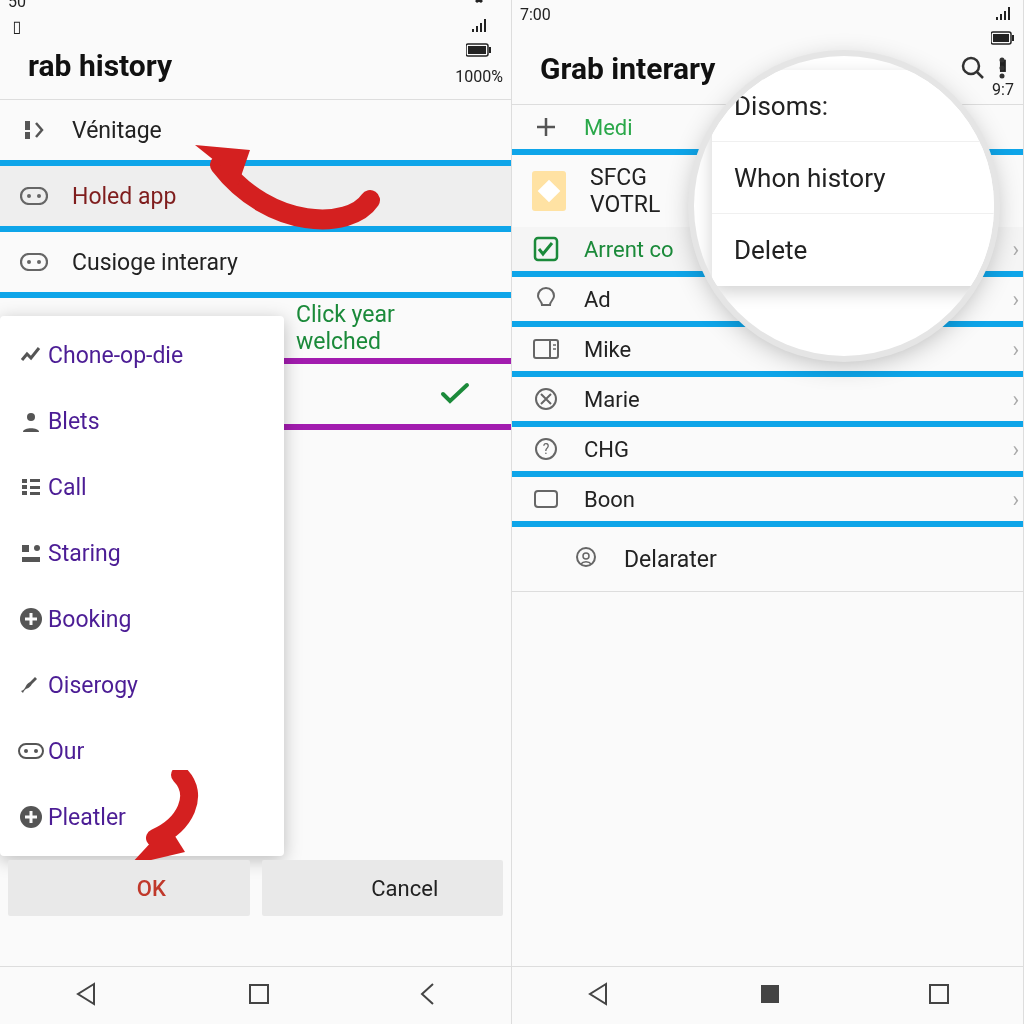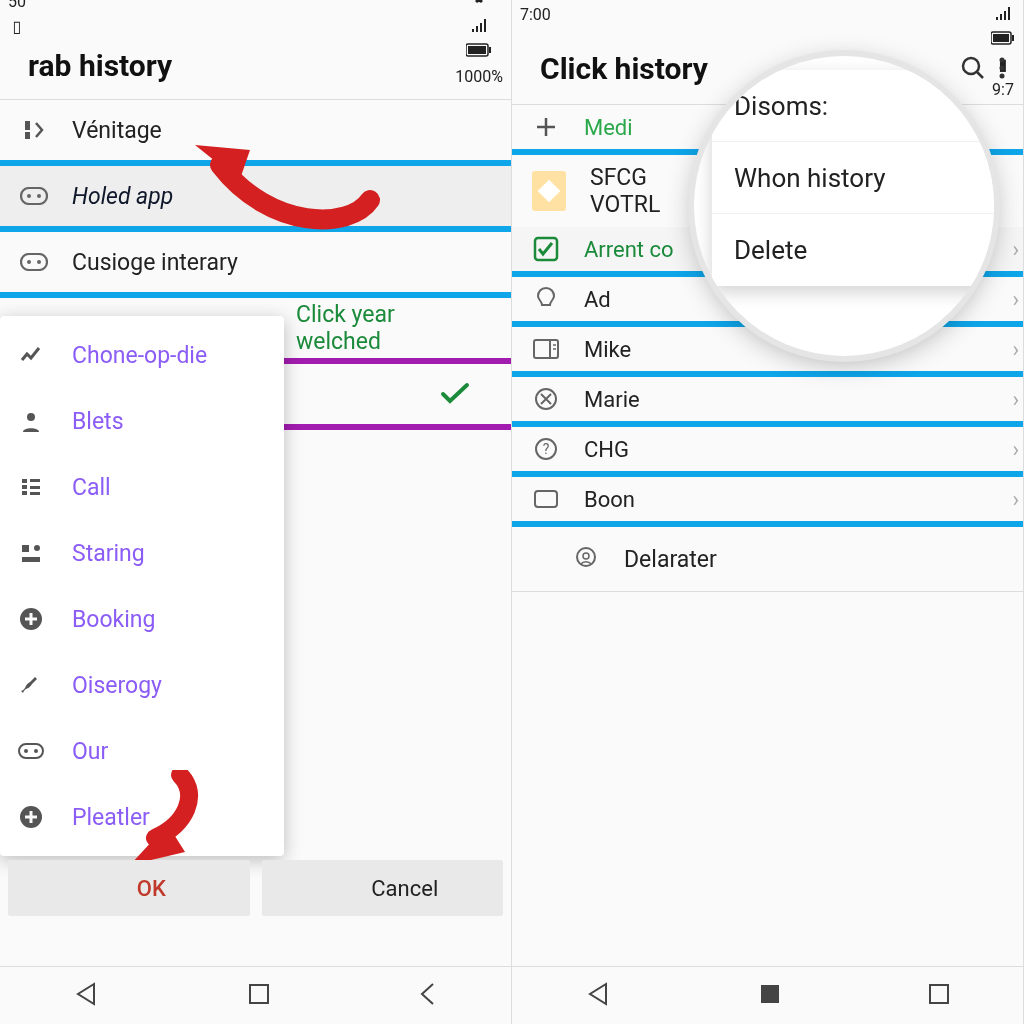--- a/index.html
+++ b/index.html
@@ -60,38 +60,38 @@
 }
 .listrow.short { height: 50px; font-size:22px;}
 .listrow .ricon {
   width: 28px; height: 28px; display:flex;align-items:center;justify-content:center;
   color:#666; flex-shrink:0;
 }
 .listrow .rlabel { flex: 1; }
 .listrow .chev { color:#aaa; font-size:22px; }
 .listrow.green .rlabel { color:#1b8a3a; }
 .listrow.sel { background:#eee; }
-.listrow.sel .rlabel { color:#0f172a;font-style:italic; }
+.listrow.sel .rlabel { color:#7f1d1d; }
 .listrow.lightgreen .rlabel { color:#2aa84a; font-size:22px;}
 .listrow.box .ricon svg { stroke:#1b8a3a; }
 .listrow .thumb { width:34px;height:40px;display:flex;align-items:center;justify-content:center;background:#ffe2a3;border-radius:3px; }
 .listrow .thumb .inn { width:16px;height:16px;background:#fff;transform:rotate(45deg); }
 
 .dropdown {
   position: absolute;
   left: 0px; top: 316px;
   width: 284px;
   background:#fff;
   border-radius:4px;
   box-shadow: 0 4px 18px rgba(0,0,0,.25);
   padding: 6px 0;
 }
 .dropdown .drow {
-  height: 66px; display:flex; align-items:center; gap:28px;
-  padding: 0 18px; font-size:23px; color:#8b5cf6;text-align:right;
+  height: 66px; display:flex; align-items:center; gap:4px;
+  padding: 0 18px; font-size:23px; color:#4c1d95;text-align:right;
 }
 .dropdown .drow .dicon { width:26px;height:26px;display:flex;align-items:center;justify-content:center;color:#555; }
 
 .after-drop { margin-left: 284px; }
 .checkrow { height:66px; display:flex;align-items:center;justify-content:flex-end;padding-right:40px;border-bottom:6px solid #a21caf;}
 .checkrow .label { color:#1b8a3a;font-size:23px;margin-right:auto;margin-left:12px;}
 
 .btnbar {
   position:absolute; left:0;right:0; top:860px;
   display:flex; gap:12px; padding: 0 8px;
@@ -355,21 +355,21 @@
             <rect x="2" y="3" width="16" height="8" fill="#222"></rect>
             <rect x="21" y="4" width="2" height="6" fill="#222"></rect>
           </svg>
       </span>
       <span class="siglyph">▮</span>
       <span>9:7</span>
     </div>
   </div>
 
   <div class="titlebar">
-    <h1>Click history</h1>
+    <h1>Grab interary</h1>
     <span class="spacer"></span>
     <span class="icon-btn">
       <svg width="26" height="26" viewBox="0 0 26 26">
           <circle cx="11" cy="11" r="8" fill="none" stroke="#333" stroke-width="2.5"></circle>
           <path d="M17 17l6 6" stroke="#333" stroke-width="2.5"></path>
         </svg>
     </span>
     <span class="icon-btn" style="width:18px">
       <svg width="8" height="22" viewBox="0 0 8 22" fill="#333">
           <circle cx="4" cy="3" r="2.5"></circle>

